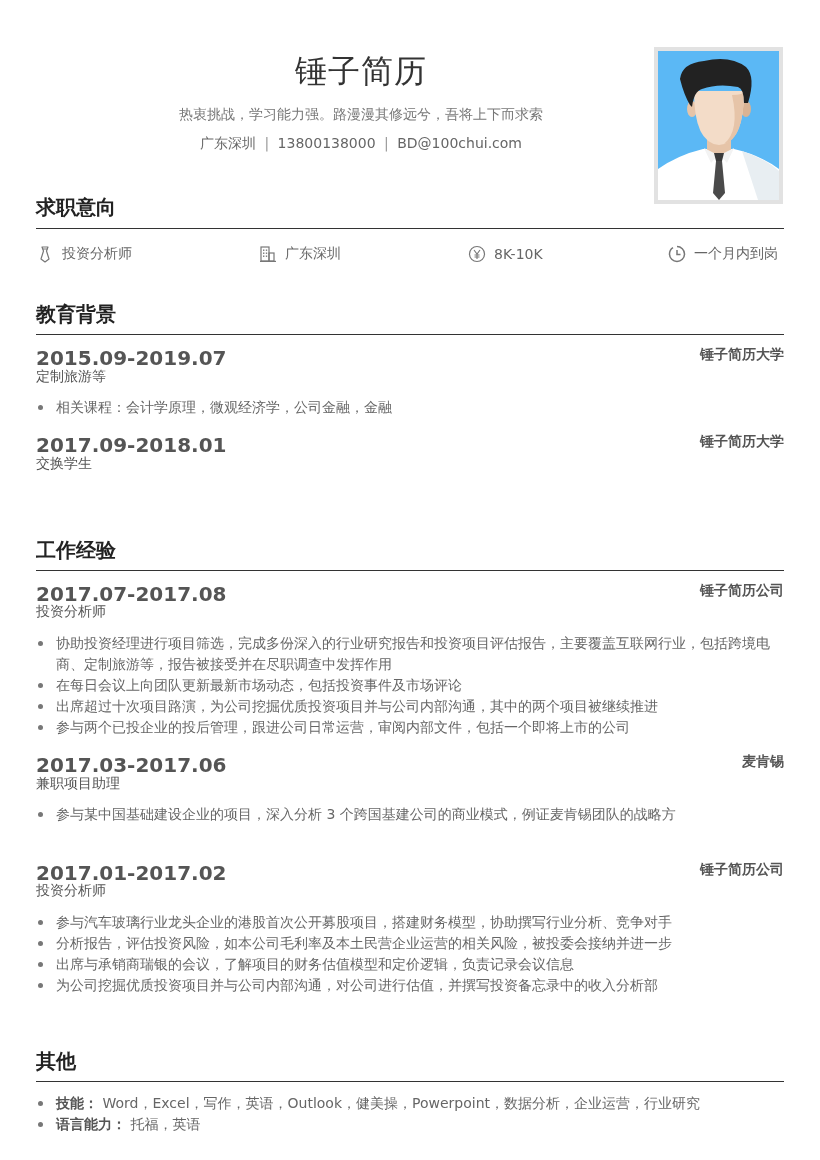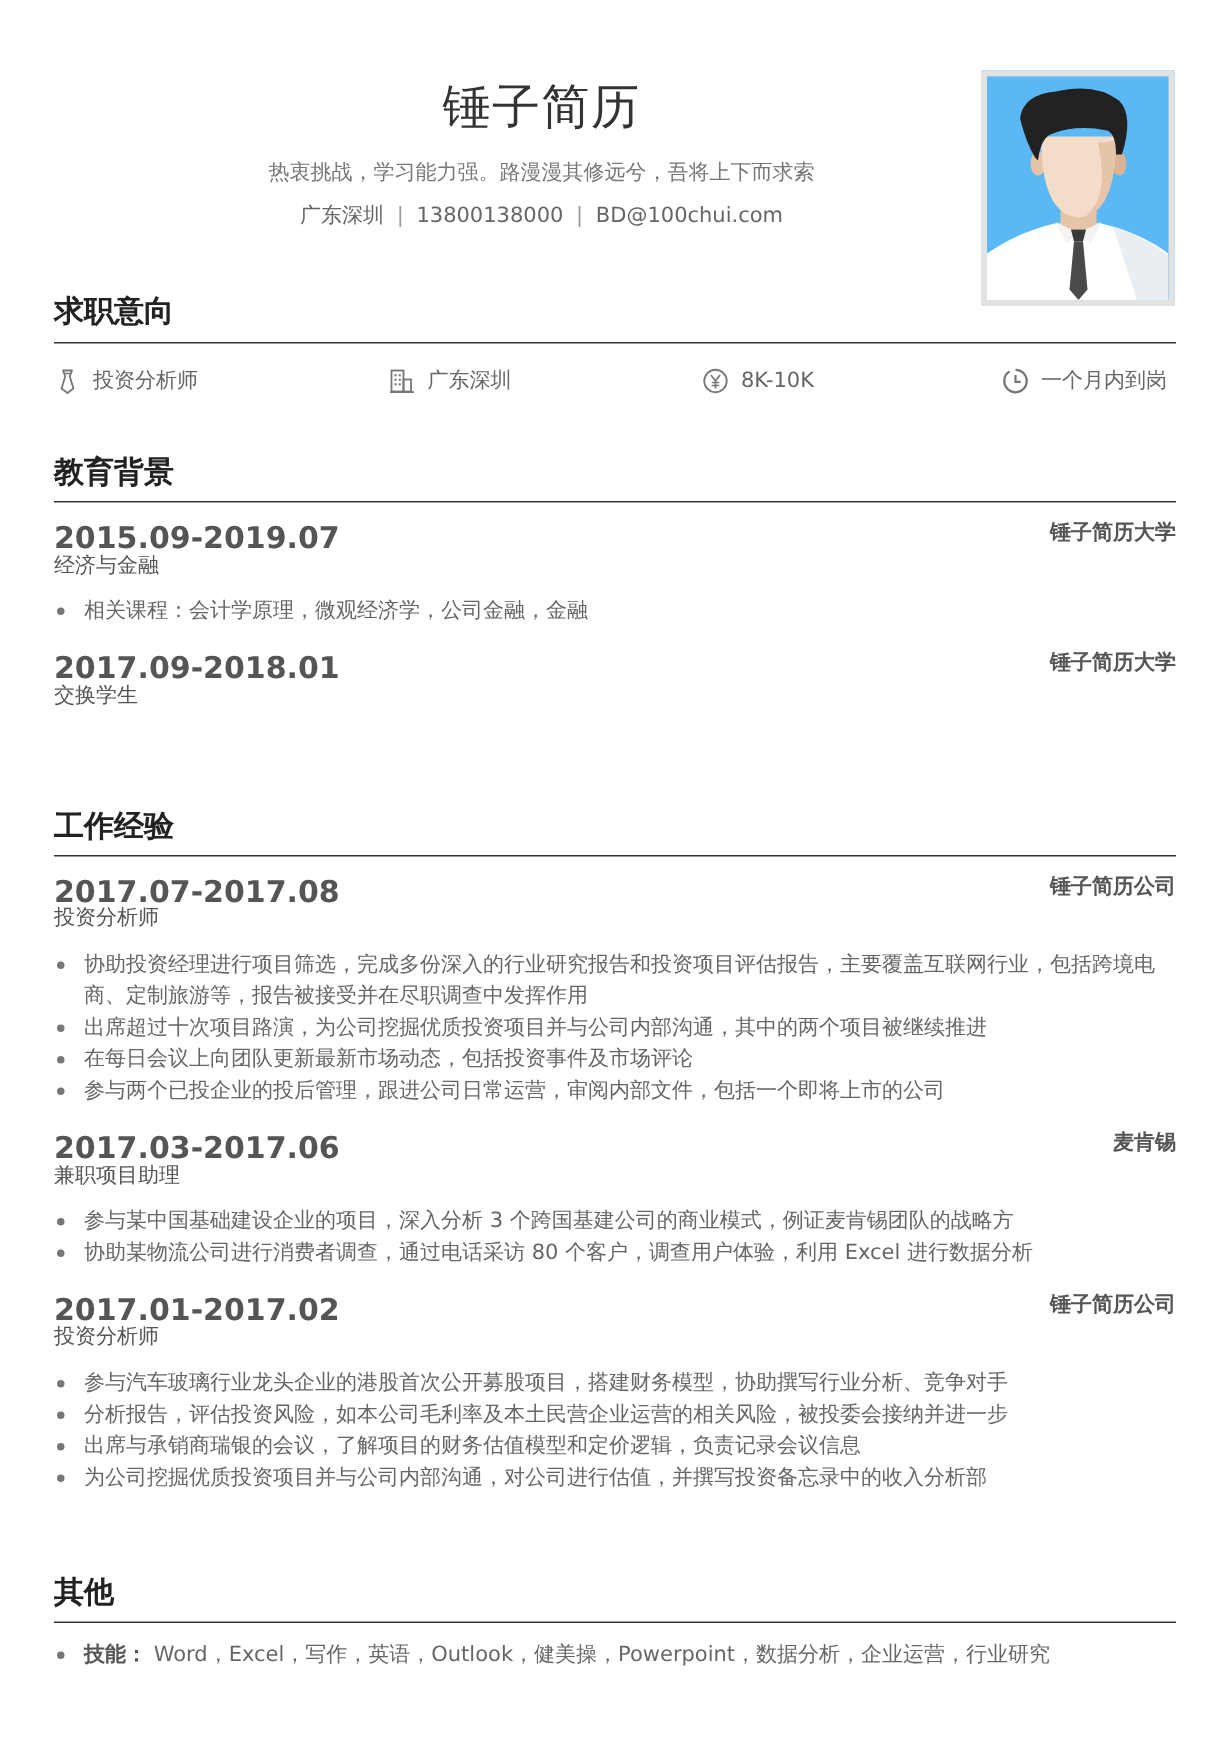--- a/index.html
+++ b/index.html
@@ -163,63 +163,66 @@
         </svg>
     </span>
     <span>一个月内到岗</span>
   </div>
 
   <div class="section-title" style="top:301px;">教育背景</div>
   <div class="section-rule" style="top:334px;"></div>
 
   <div class="entry-date" style="top:346px;">2015.09-2019.07</div>
   <div class="entry-org" style="top:346px;">锤子简历大学</div>
-  <div class="entry-role" style="top:368px;">经济与金融</div>
+  <div class="entry-role" style="top:368px;">定制旅游等</div>
   <ul class="bullets" style="top:397px;">
     <li>相关课程：会计学原理，微观经济学，公司金融，金融</li>
   </ul>
 
   <div class="entry-date" style="top:433px;">2017.09-2018.01</div>
   <div class="entry-org" style="top:433px;">锤子简历大学</div>
   <div class="entry-role" style="top:455px;">交换学生</div>
 
   <div class="section-title" style="top:537px;">工作经验</div>
   <div class="section-rule" style="top:570px;"></div>
 
   <div class="entry-date" style="top:582px;">2017.07-2017.08</div>
   <div class="entry-org" style="top:582px;">锤子简历公司</div>
   <div class="entry-role" style="top:603px;">投资分析师</div>
   <ul class="bullets" style="top:633px;">
     <li>协助投资经理进行项目筛选，完成多份深入的行业研究报告和投资项目评估报告，主要覆盖互联网行业，包括跨境电商、定制旅游等，报告被接受并在尽职调查中发挥作用</li>
+    <li>在每日会议上向团队更新最新市场动态，包括投资事件及市场评论</li>
     <li>出席超过十次项目路演，为公司挖掘优质投资项目并与公司内部沟通，其中的两个项目被继续推进</li>
-    <li>在每日会议上向团队更新最新市场动态，包括投资事件及市场评论</li>
     <li>参与两个已投企业的投后管理，跟进公司日常运营，审阅内部文件，包括一个即将上市的公司</li>
   </ul>
 
   <div class="entry-date" style="top:753px;">2017.03-2017.06</div>
   <div class="entry-org" style="top:753px;">麦肯锡</div>
   <div class="entry-role" style="top:775px;">兼职项目助理</div>
   <ul class="bullets" style="top:804px;">
     <li>参与某中国基础建设企业的项目，深入分析 3 个跨国基建公司的商业模式，例证麦肯锡团队的战略方</li>
-    <li>协助某物流公司进行消费者调查，通过电话采访 80 个客户，调查用户体验，利用 Excel 进行数据分析</li>
   </ul>
 
   <div class="entry-date" style="top:861px;">2017.01-2017.02</div>
   <div class="entry-org" style="top:861px;">锤子简历公司</div>
   <div class="entry-role" style="top:882px;">投资分析师</div>
   <ul class="bullets" style="top:912px;">
     <li>参与汽车玻璃行业龙头企业的港股首次公开募股项目，搭建财务模型，协助撰写行业分析、竞争对手</li>
     <li>分析报告，评估投资风险，如本公司毛利率及本土民营企业运营的相关风险，被投委会接纳并进一步</li>
     <li>出席与承销商瑞银的会议，了解项目的财务估值模型和定价逻辑，负责记录会议信息</li>
     <li>为公司挖掘优质投资项目并与公司内部沟通，对公司进行估值，并撰写投资备忘录中的收入分析部</li>
   </ul>
 
   <div class="section-title" style="top:1048px;">其他</div>
   <div class="section-rule" style="top:1081px;"></div>
 
   <ul class="bullets" style="top:1093px;">
     <li>
       <span class="strong">技能：</span>
       <span>Word，Excel，写作，英语，Outlook，健美操，Powerpoint，数据分析，企业运营，行业研究</span>
     </li>
+    <li>
+      <span class="strong">语言能力：</span>
+      <span>托福，英语</span>
+    </li>
   </ul>
 
 </div>
 
 </body></html>

